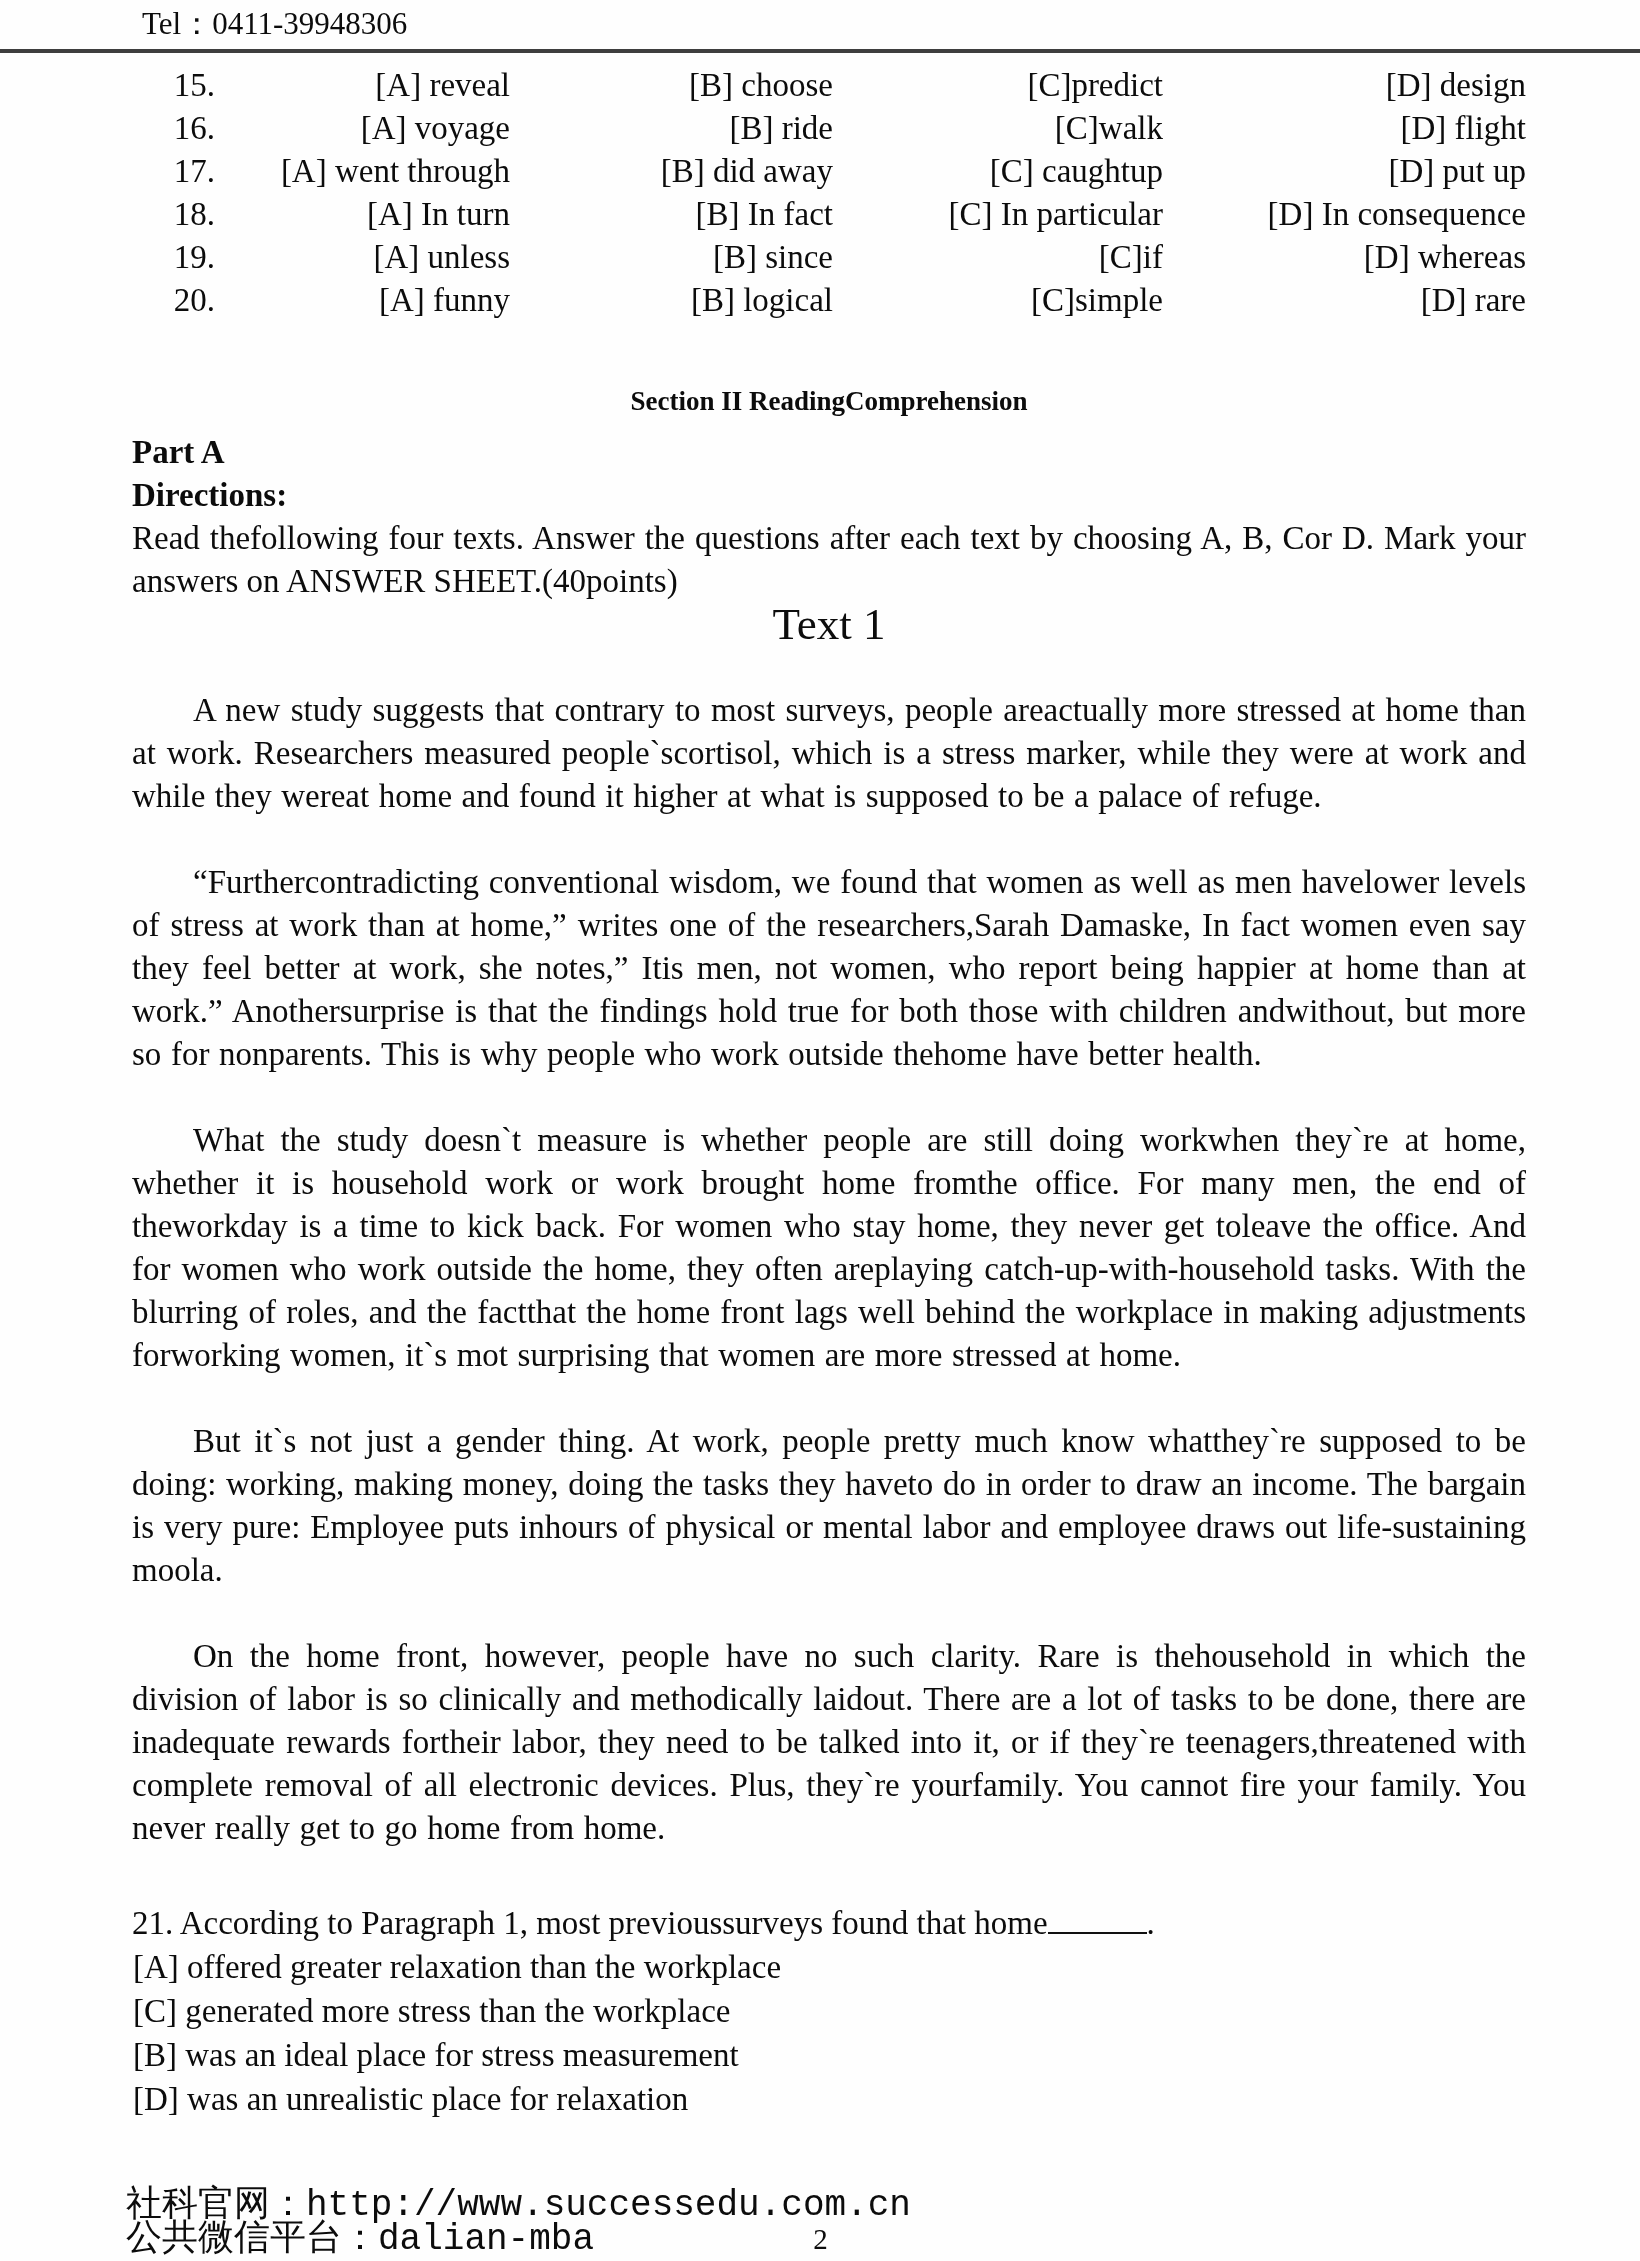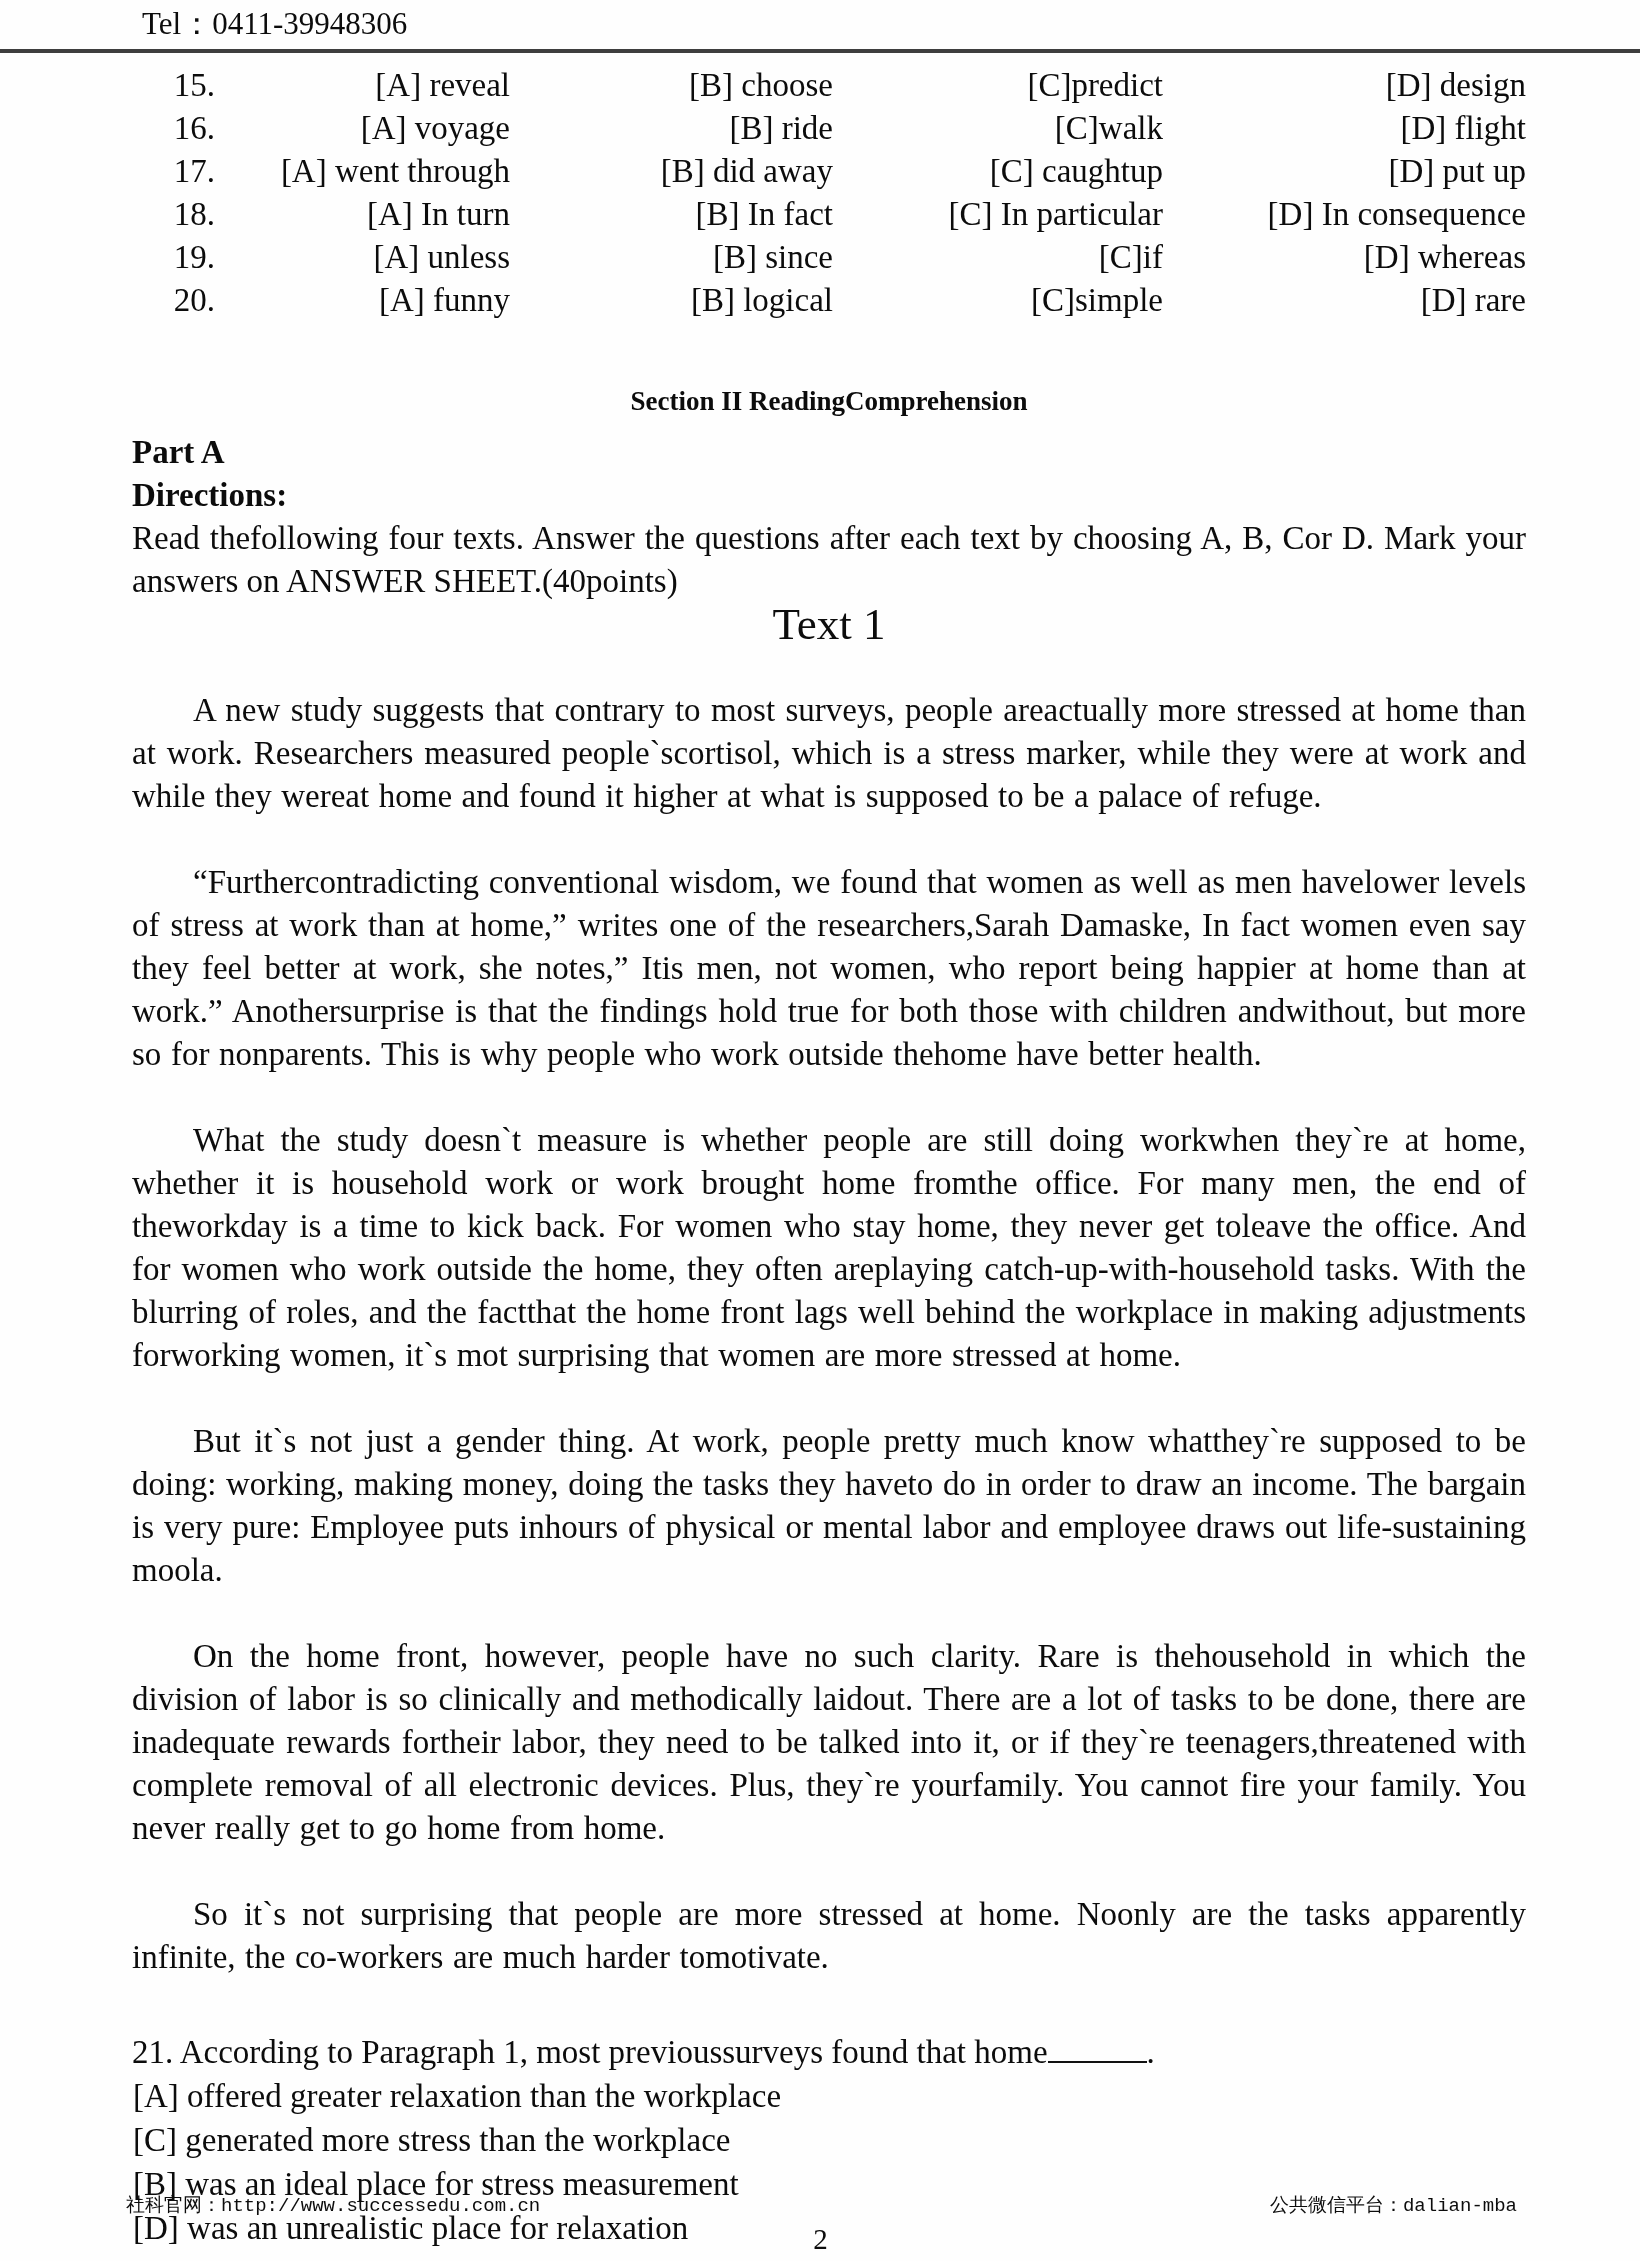--- a/index.html
+++ b/index.html
@@ -83,23 +83,24 @@
     border-bottom: 2.6px solid #111;
   }
   .choice { margin: 1px; }
   .page-footer {
     position: absolute;
     left: 126px;
     top: 2189px;
     width: 1391px;
     display: flex;
     justify-content: space-between;
-    font-size: 19px;
+    font-size: 36px;
     line-height: 34px;
     font-family: "Liberation Mono", "DejaVu Sans Mono", monospace;
+    flex-direction: column;
   }
   .page-number {
     position: absolute;
     top: 2223px;
     left: 0;
     width: 1641px;
     text-align: center;
     font-size: 29px;
     line-height: 33px;
   }
@@ -163,21 +164,20 @@
     <div class="part-label">Part A</div>
     <div class="directions-label">Directions:</div>
     <p class="directions-text">Read thefollowing four texts. Answer the questions after each text by choosing A, B, Cor D. Mark your answers on ANSWER SHEET.(40points)</p>
     <h3 class="text-title">Text 1</h3>
 
     <p class="para">A new study suggests that contrary to most surveys, people areactually more stressed at home than at work. Researchers measured people`scortisol, which is a stress marker, while they were at work and while they wereat home and found it higher at what is supposed to be a palace of refuge.</p>
     <p class="para">“Furthercontradicting conventional wisdom, we found that women as well as men havelower levels of stress at work than at home,” writes one of the researchers,Sarah Damaske, In fact women even say they feel better at work, she notes,” Itis men, not women, who report being happier at home than at work.” Anothersurprise is that the findings hold true for both those with children andwithout, but more so for nonparents. This is why people who work outside thehome have better health.</p>
     <p class="para">What the study doesn`t measure is whether people are still doing workwhen they`re at home, whether it is household work or work brought home fromthe office. For many men, the end of theworkday is a time to kick back. For women who stay home, they never get toleave the office. And for women who work outside the home, they often areplaying catch-up-with-household tasks. With the blurring of roles, and the factthat the home front lags well behind the workplace in making adjustments forworking women, it`s mot surprising that women are more stressed at home.</p>
     <p class="para">But it`s not just a gender thing. At work, people pretty much know whatthey`re supposed to be doing: working, making money, doing the tasks they haveto do in order to draw an income. The bargain is very pure: Employee puts inhours of physical or mental labor and employee draws out life-sustaining moola.</p>
     <p class="para">On the home front, however, people have no such clarity. Rare is thehousehold in which the division of labor is so clinically and methodically laidout. There are a lot of tasks to be done, there are inadequate rewards fortheir labor, they need to be talked into it, or if they`re teenagers,threatened with complete removal of all electronic devices. Plus, they`re yourfamily. You cannot fire your family. You never really get to go home from home.</p>
-    <p class="para">So it`s not surprising that people are more stressed at home. Noonly are the tasks apparently infinite, the co-workers are much harder tomotivate.</p>
 
     <div class="question">
       <p class="stem"><span>21. According to Paragraph 1, most previoussurveys found that home</span><span class="blank"></span><span>.</span></p>
       <p class="choice">[A] offered greater relaxation than the workplace</p>
       <p class="choice">[C] generated more stress than the workplace</p>
       <p class="choice">[B] was an ideal place for stress measurement</p>
       <p class="choice">[D] was an unrealistic place for relaxation</p>
     </div>
 
   </div>

